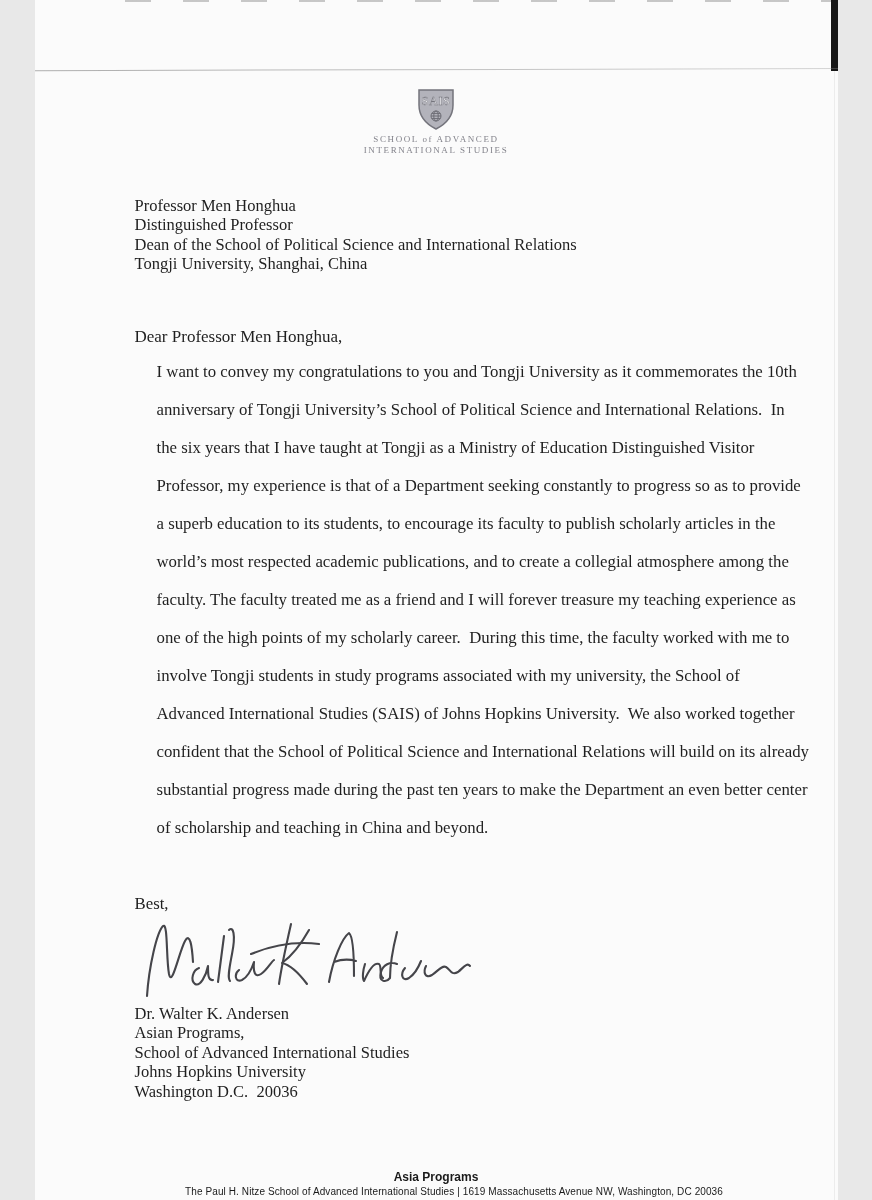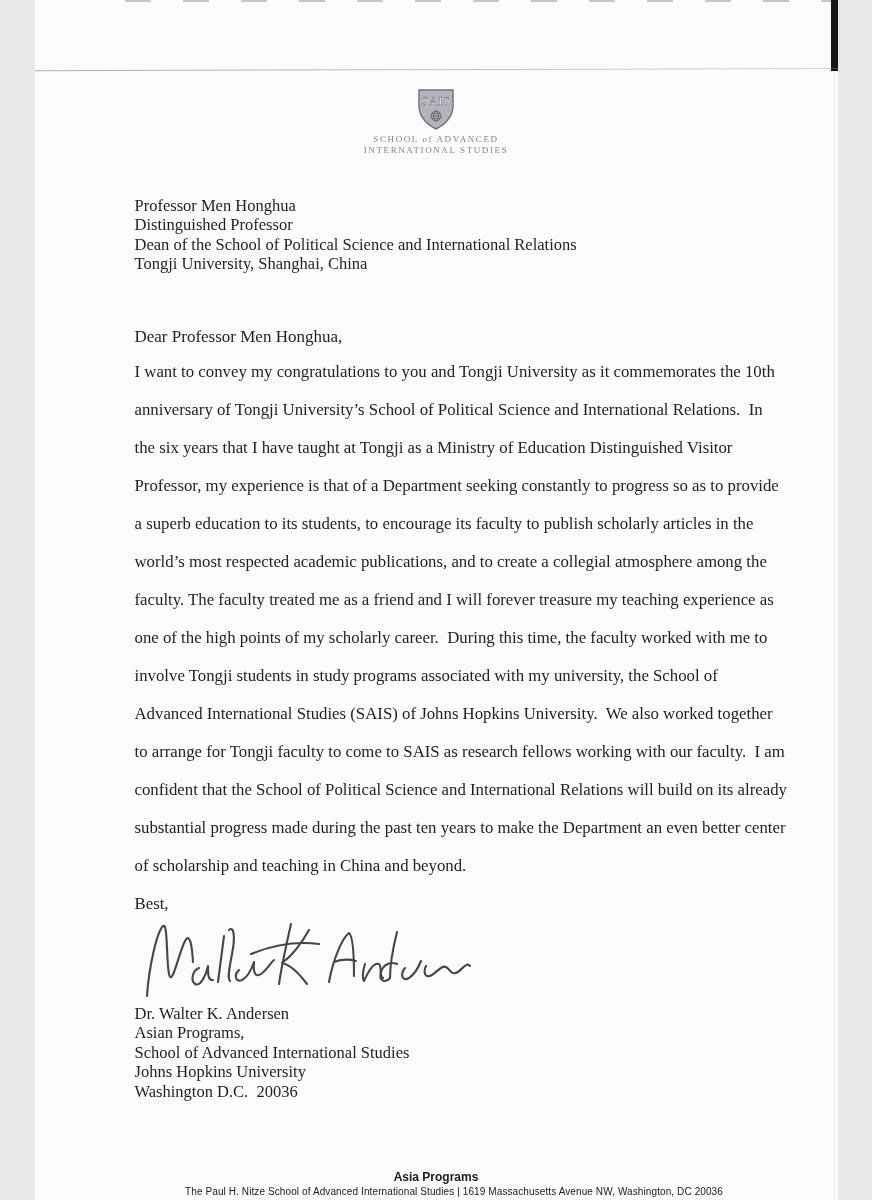--- a/index.html
+++ b/index.html
@@ -42,21 +42,21 @@
   .school-line{
     font-size:9px;letter-spacing:1.6px;
     color:#83838b;line-height:11px;
   }
   
   .block{position:absolute;left:100px;}
   .pre{white-space:pre-wrap;}
   .recipient{top:196px;font-size:16.5px;line-height:19.4px;}
   .bold{font-weight:normal;}
   .salutation{top:327px;font-size:17px;}
-  .body-text{top:353px;width:700px;font-size:16.8px;}
+  .body-text{top:353px;width:700px;font-size:16.8px;margin-left:22px;}
   .body-line{height:38px;line-height:38px;white-space:pre;}
   .closing{top:894px;font-size:16.8px;}
   .signature{position:absolute;top:908px;left:98px;}
   .signoff{top:1004px;font-size:16.5px;line-height:19.4px;}
   
   .footer{
     position:absolute;top:1170px;left:0;right:0;text-align:center;
     font-family:"Liberation Sans", sans-serif;color:#1a1a1a;
   }
   .footer-title{font-size:12px;font-weight:bold;line-height:14px;}
@@ -101,21 +101,20 @@
     <div class="body-line">I want to convey my congratulations to you and Tongji University as it commemorates the 10th</div>
     <div class="body-line">anniversary of Tongji University’s School of Political Science and International Relations.  In</div>
     <div class="body-line">the six years that I have taught at Tongji as a Ministry of Education Distinguished Visitor</div>
     <div class="body-line">Professor, my experience is that of a Department seeking constantly to progress so as to provide</div>
     <div class="body-line">a superb education to its students, to encourage its faculty to publish scholarly articles in the</div>
     <div class="body-line">world’s most respected academic publications, and to create a collegial atmosphere among the</div>
     <div class="body-line">faculty. The faculty treated me as a friend and I will forever treasure my teaching experience as</div>
     <div class="body-line">one of the high points of my scholarly career.  During this time, the faculty worked with me to</div>
     <div class="body-line">involve Tongji students in study programs associated with my university, the School of</div>
     <div class="body-line">Advanced International Studies (SAIS) of Johns Hopkins University.  We also worked together</div>
-    <div class="body-line">to arrange for Tongji faculty to come to SAIS as research fellows working with our faculty.  I am</div>
     <div class="body-line">confident that the School of Political Science and International Relations will build on its already</div>
     <div class="body-line">substantial progress made during the past ten years to make the Department an even better center</div>
     <div class="body-line">of scholarship and teaching in China and beyond.</div>
   </div>
 
   <div class="block closing">Best,</div>
 
   <svg class="signature" width="345" height="100" viewBox="0 0 345 100">
     <g fill="none" stroke="#45454a" stroke-width="2.1" stroke-linecap="round" stroke-linejoin="round">
 

